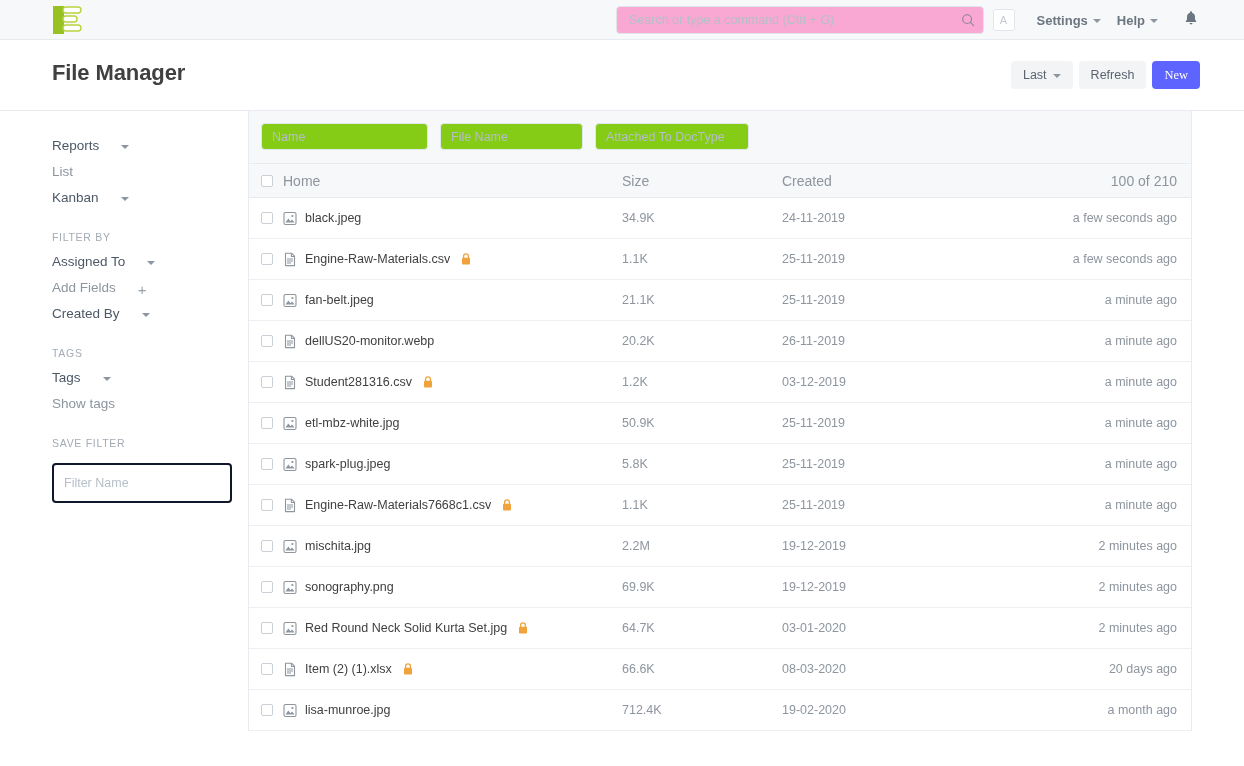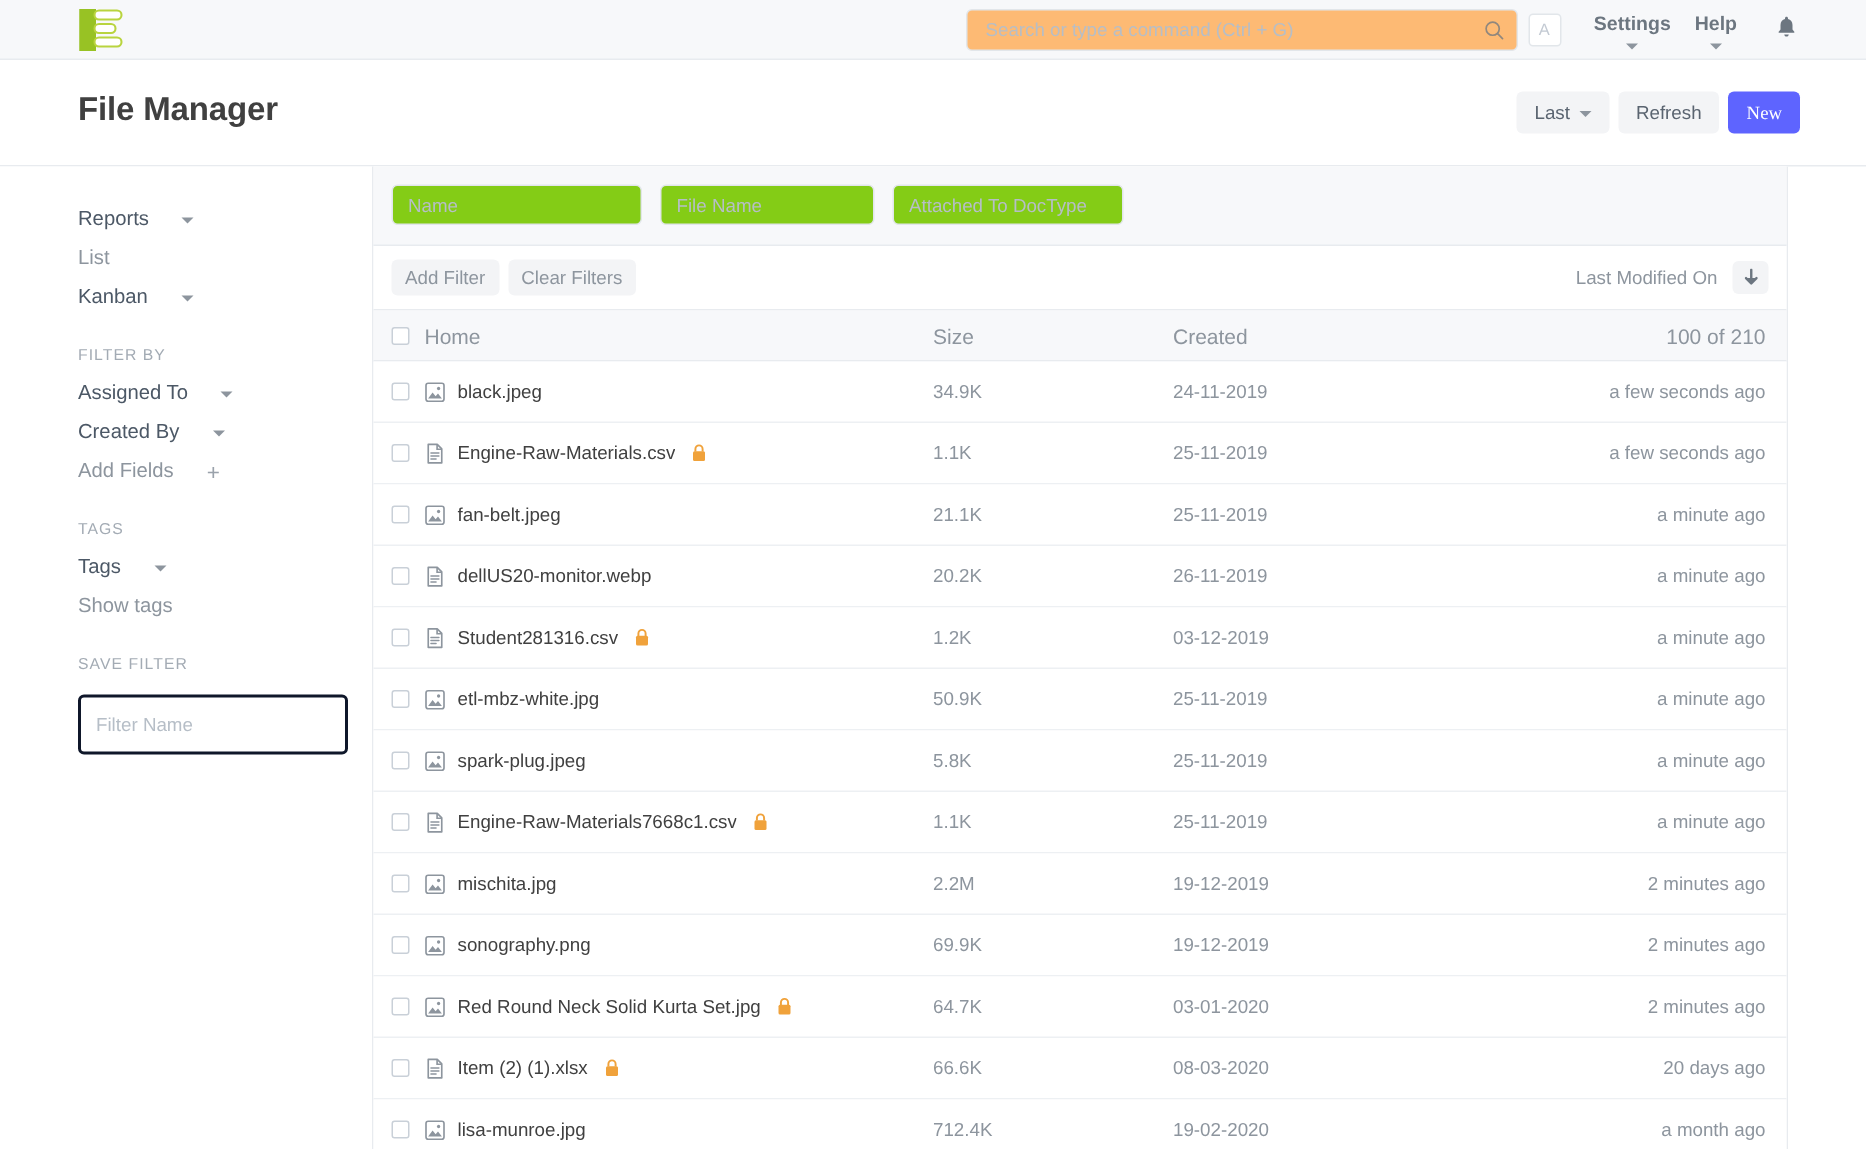--- a/index.html
+++ b/index.html
@@ -22,23 +22,23 @@
     align-items: center;
   }
   .brand {
     position: absolute;
     left: 52px; top: 5px;
     width: 32px; height: 30px;
     display: block;
   }
   .navsearch {
     position: absolute;
-    left: 644px; top: 6px;
+    left: 616px; top: 6px;
     width: 368px; height: 28px;
-    background: #fdba74;
+    background: #f9a8d4;
     border: 1px solid #e2e6ea;
     border-radius: 4px;
     display: flex;
     align-items: center;
     padding: 0 8px 0 10px;
   }
   .navsearch input {
     flex: 1;
     border: 0; outline: 0;
     font-family: "Liberation Sans", sans-serif;
@@ -68,21 +68,20 @@
     margin-right: 14px;
   }
   .navlink {
     font-size: 13px;
     font-weight: bold;
     color: #6c7680;
     padding: 4px 8px;
     cursor: pointer;
     display: flex; align-items: center; gap: 5px;
     white-space: nowrap;
-    flex-direction: column;
   }
   .caret {
     width: 0; height: 0;
     border-left: 4px solid transparent;
     border-right: 4px solid transparent;
     border-top: 4px solid #8d959e;
     display: inline-block;
     position: relative; top: 1px;
   }
   .bell { margin-left: 12px; padding: 4px 6px; cursor: pointer; }
@@ -376,29 +375,29 @@
 
     <div class="side-head">FILTER BY</div>
 
     <div class="side-row">
       <span class="side-item">
         <span>Assigned To</span>
         <i class="caret"></i>
       </span>
     </div>
     <div class="side-row">
+      <span class="side-item muted">
+        <span>Add Fields</span>
+        <span class="plus">+</span>
+      </span>
+    </div>
+    <div class="side-row">
       <span class="side-item">
         <span>Created By</span>
         <i class="caret"></i>
-      </span>
-    </div>
-    <div class="side-row">
-      <span class="side-item muted">
-        <span>Add Fields</span>
-        <span class="plus">+</span>
       </span>
     </div>
 
     <div class="side-head">TAGS</div>
 
     <div class="side-row">
       <span class="side-item">
         <span>Tags</span>
         <i class="caret"></i>
       </span>
@@ -413,33 +412,20 @@
 
   <div class="list-area">
     <div class="list-box">
 
       <div class="filter-section">
         <input class="filter-input fi-1" value="" placeholder="Name" style="">
         <input class="filter-input fi-2" value="" placeholder="File Name" style="">
         <input class="filter-input fi-3" value="" placeholder="Attached To DocType" style="">
       </div>
 
-      <div class="filter-actions">
-        <button class="chip">Add Filter</button>
-        <button class="chip">Clear Filters</button>
-        <div class="sort-area">
-          <span class="sort-label">Last Modified On</span>
-          <span class="sort-btn">
-            <svg width="11" height="12" viewBox="0 0 11 12">
-              <path d="M5.5 0.8v7.4M2 6.4l3.5 3.6L9 6.4" stroke="#6c7680" stroke-width="1.6" fill="none" stroke-linecap="round" stroke-linejoin="round"></path>
-              <path d="M2.4 6.3h6.2L5.5 10z" fill="#6c7680"></path>
-            </svg>
-          </span>
-        </div>
-      </div>
 
       <div class="tbl-head">
         <div class="c-check">
           <span class="cbx"></span>
         </div>
         <div class="c-name">
           <span>Home</span>
         </div>
         <div class="c-size">Size</div>
         <div class="c-date">Created</div>

